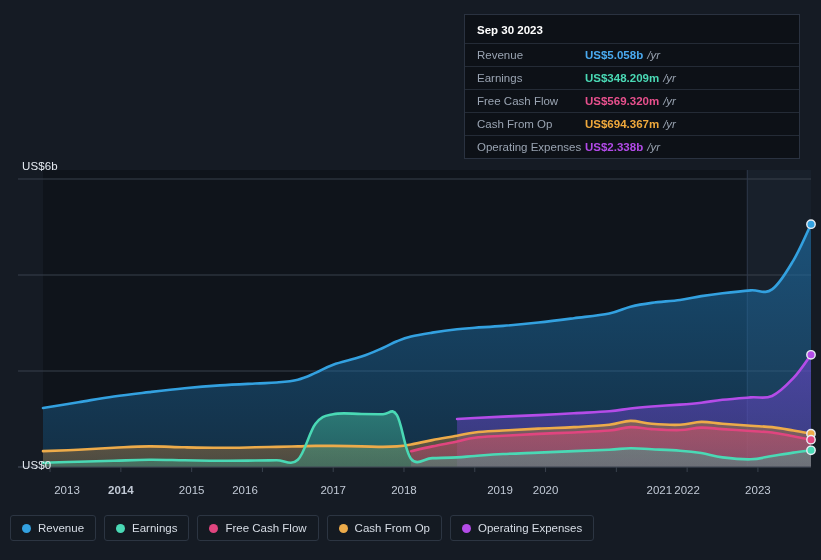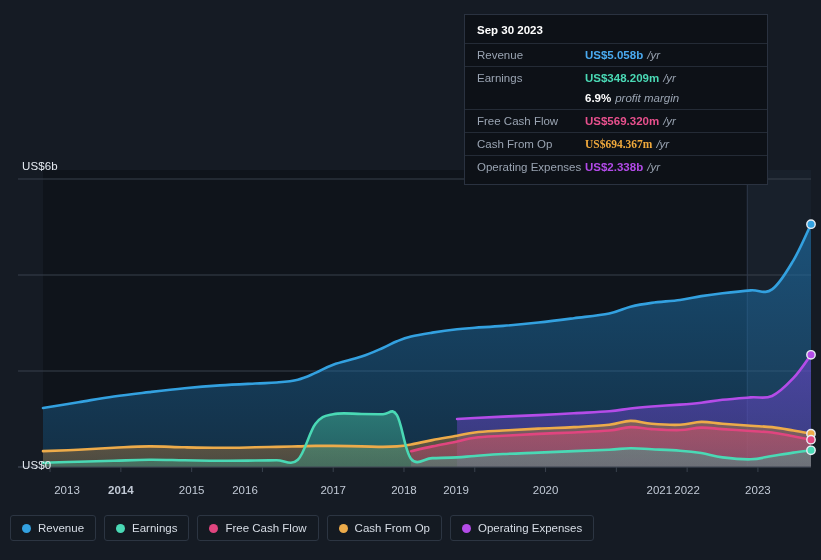--- a/index.html
+++ b/index.html
@@ -33,25 +33,25 @@
     color:#c2cad6;
     font-size:11.5px;
     transform:translateX(-50%);
     white-space:nowrap;
   }
 
   
   .tooltip{
     position:absolute;
     left:464px;top:14px;
-    width:304px;
+    width:336px;
     background:#0d1117;
     border:1px solid #2a3240;
     box-sizing:border-box;
-    padding:8px 0 6px 0;
+    padding:8px 0 0 0;
     z-index:40;
   }
   .tt-title{
     color:#ffffff;
     font-size:11.5px;
     font-weight:bold;
     padding:1px 12px 7px 12px;
   }
   .tt-row{
     display:flex;
@@ -167,50 +167,46 @@
 
     <div class="axis-label top">US$6b</div>
     <div class="axis-label bottom">US$0</div>
     <div id="xticks">
         <div class="xtick" style="left: 67px; text-align: center;">2013</div>
         <div class="xtick" style="left: 120.862px; font-weight: bold;">2014</div>
         <div class="xtick" style="left: 191.645px;">2015</div>
         <div class="xtick" style="left: 245px;">2016</div>
         <div class="xtick" style="left: 333.212px;">2017</div>
         <div class="xtick" style="left: 403.995px;">2018</div>
-        <div class="xtick" style="left: 456px;">2019</div>
+        <div class="xtick" style="left: 500px;">2019</div>
         <div class="xtick" style="left: 545.562px;">2020</div>
         <div class="xtick" style="left: 616.346px; margin-left: 43px;">2021</div>
         <div class="xtick" style="left: 687.129px;">2022</div>
         <div class="xtick" style="left: 757.912px;">2023</div>
       </div>
   </div>
 
   <div class="tooltip">
     <div class="tt-title">Sep 30 2023</div>
     <div id="tt-rows">
         <div class="tt-row">
           <div class="tt-label">Revenue</div>
           <div><span class="tt-value" style="color: rgb(74, 170, 240);">US$5.058b</span><span class="tt-unit">/yr</span></div>
         </div>
         <div class="tt-row">
           <div class="tt-label">Earnings</div>
           <div><span class="tt-value" style="color: rgb(74, 217, 181);">US$348.209m</span><span class="tt-unit">/yr</span></div>
         </div>
-        <div class="tt-row noline">
-          <div class="tt-label"></div>
-          <div><span class="tt-value" style="color: rgb(255, 255, 255);">6.9%</span><span class="tt-unit">profit margin</span></div>
-        </div>
         <div class="tt-row">
           <div class="tt-label">Free Cash Flow</div>
           <div><span class="tt-value" style="color: rgb(232, 80, 141);">US$569.320m</span><span class="tt-unit">/yr</span></div>
         </div>
         <div class="tt-row">
           <div class="tt-label">Cash From Op</div>
-          <div><span class="tt-value" style="color: rgb(240, 169, 60); font-family: Liberation Serif, serif;">US$694.367m</span><span class="tt-unit">/yr</span></div>
+          <div><span class="tt-value" style="color: rgb(240, 169, 60);">US$694.367m</span><span class="tt-unit">/yr</span></div>
         </div>
         <div class="tt-row">
           <div class="tt-label">Operating Expenses</div>
           <div><span class="tt-value" style="color: rgb(178, 74, 232);">US$2.338b</span><span class="tt-unit">/yr</span></div>
         </div>
       </div>
   </div>
 
   <div class="legend" id="legend">
       <div class="legend-item">

